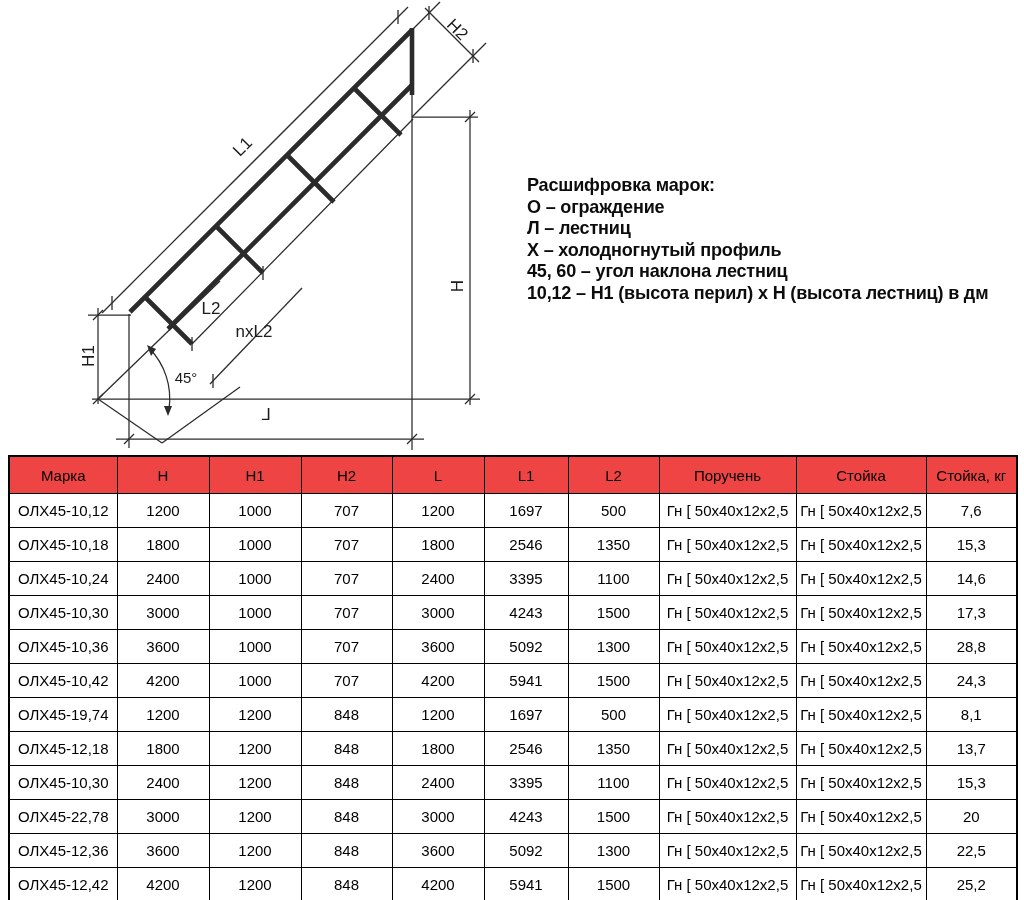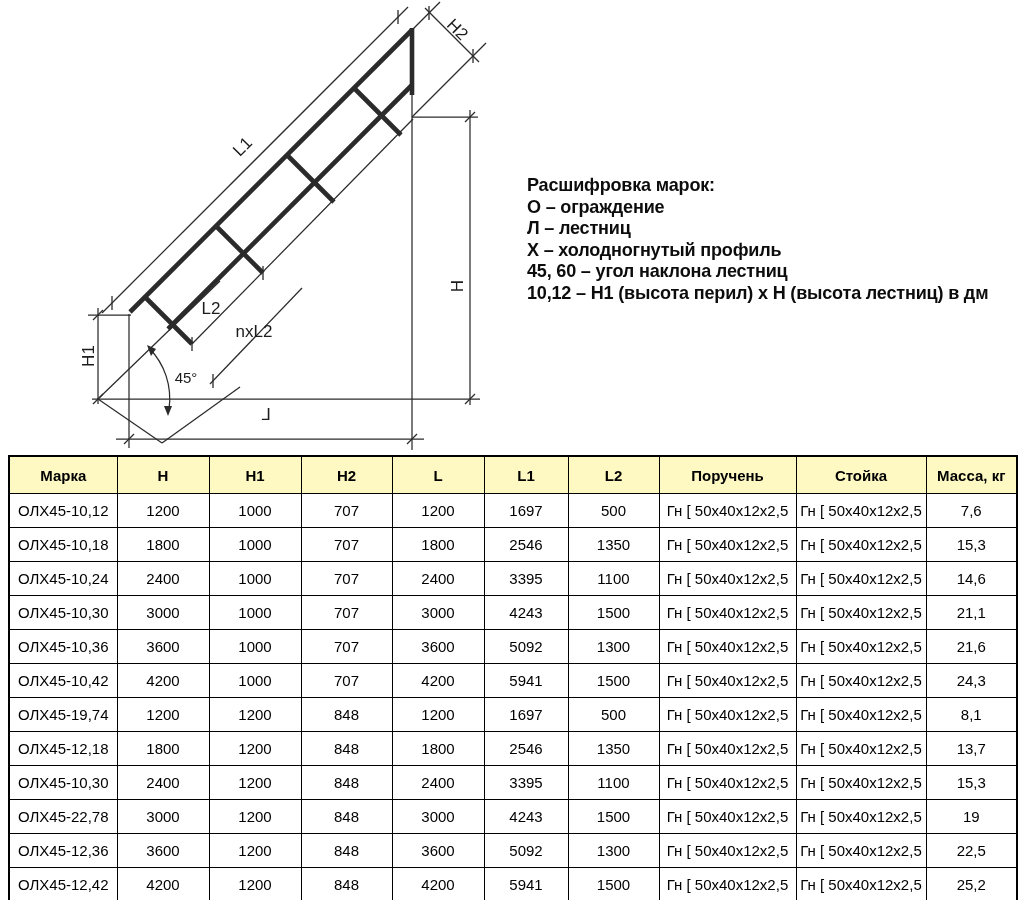--- a/index.html
+++ b/index.html
@@ -20,21 +20,21 @@
           font-weight:bold;font-size:19px;line-height:21.6px;
           letter-spacing:-0.2px;white-space:nowrap;
           transform:scaleX(0.95);transform-origin:left top;}
 
   
   .spec-table{position:absolute;left:8px;top:455px;width:1008px;
               border-collapse:collapse;table-layout:fixed;
               border:2px solid #000;}
   .spec-table th,.spec-table td{border:1px solid #000;text-align:center;
               vertical-align:middle;padding:0;color:#000;overflow:hidden;}
-  .spec-table th{background:#fef9c3;height:36px;font-size:15px;font-weight:bold;}
+  .spec-table th{background:#ef4444;height:36px;font-size:15px;font-weight:normal;}
   .spec-table td{height:33px;font-size:15px;font-weight:normal;}
 </style>
 </head>
 <body>
 
 <div class="canvas">
 
   <svg class="drawing" width="520" height="458" viewBox="0 0 520 458">
 
     <g>
@@ -133,21 +133,21 @@
         <tr>
           <th>Марка</th>
           <th>H</th>
           <th>H1</th>
           <th>H2</th>
           <th>L</th>
           <th>L1</th>
           <th>L2</th>
           <th>Поручень</th>
           <th>Стойка</th>
-          <th>Масса, кг</th>
+          <th>Стойка, кг</th>
         </tr>
       </thead>
       <tbody>
         <tr>
           <td>ОЛХ45-10,12</td>
           <td>1200</td>
           <td>1000</td>
           <td>707</td>
           <td>1200</td>
           <td>1697</td>
@@ -183,33 +183,33 @@
         <tr>
           <td>ОЛХ45-10,30</td>
           <td>3000</td>
           <td>1000</td>
           <td>707</td>
           <td>3000</td>
           <td>4243</td>
           <td>1500</td>
           <td>Гн [ 50х40х12х2,5</td>
           <td>Гн [ 50х40х12х2,5</td>
-          <td>21,1</td>
+          <td>17,3</td>
         </tr>
         <tr>
           <td>ОЛХ45-10,36</td>
           <td>3600</td>
           <td>1000</td>
           <td>707</td>
           <td>3600</td>
           <td>5092</td>
           <td>1300</td>
           <td>Гн [ 50х40х12х2,5</td>
           <td>Гн [ 50х40х12х2,5</td>
-          <td>21,6</td>
+          <td>28,8</td>
         </tr>
         <tr>
           <td>ОЛХ45-10,42</td>
           <td>4200</td>
           <td>1000</td>
           <td>707</td>
           <td>4200</td>
           <td>5941</td>
           <td>1500</td>
           <td>Гн [ 50х40х12х2,5</td>
@@ -255,21 +255,21 @@
         <tr>
           <td>ОЛХ45-22,78</td>
           <td>3000</td>
           <td>1200</td>
           <td>848</td>
           <td>3000</td>
           <td>4243</td>
           <td>1500</td>
           <td>Гн [ 50х40х12х2,5</td>
           <td>Гн [ 50х40х12х2,5</td>
-          <td>19</td>
+          <td>20</td>
         </tr>
         <tr>
           <td>ОЛХ45-12,36</td>
           <td>3600</td>
           <td>1200</td>
           <td>848</td>
           <td>3600</td>
           <td>5092</td>
           <td>1300</td>
           <td>Гн [ 50х40х12х2,5</td>

